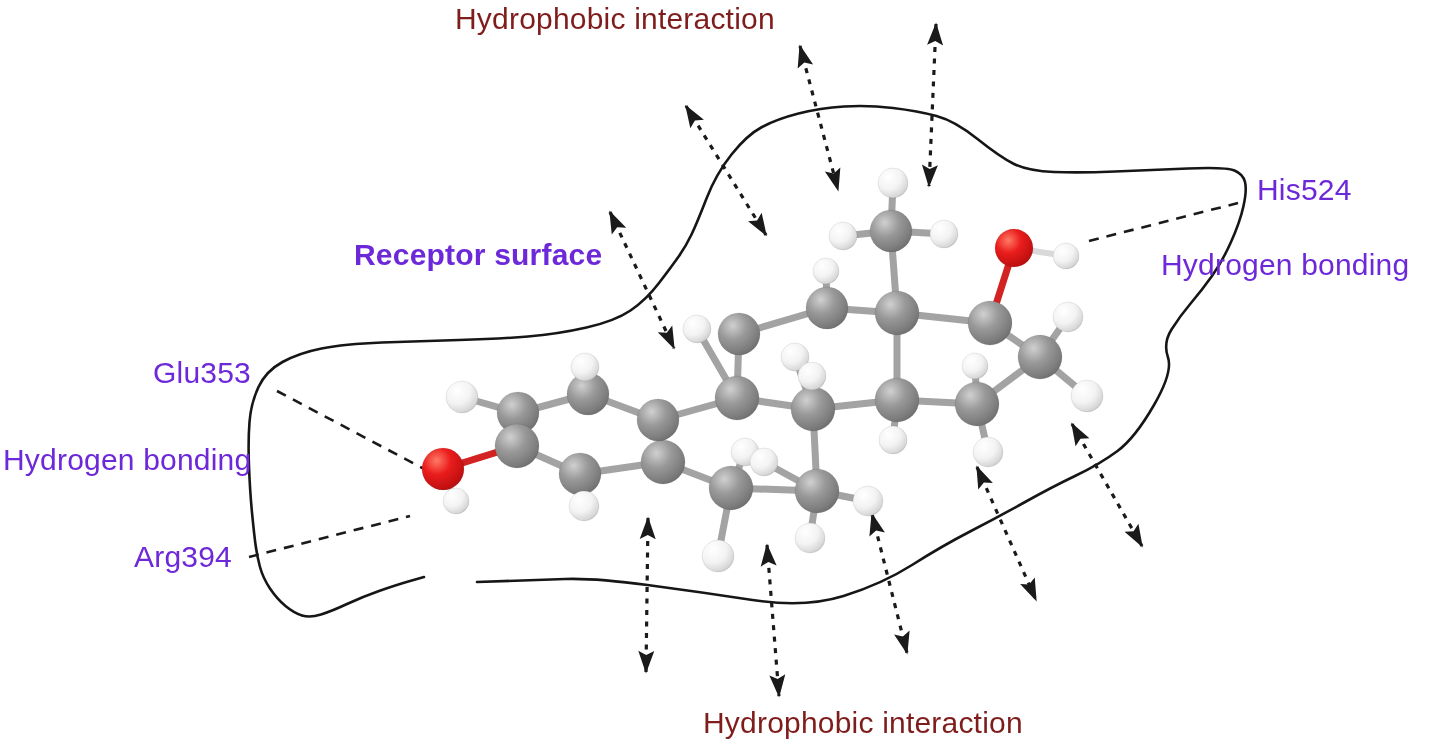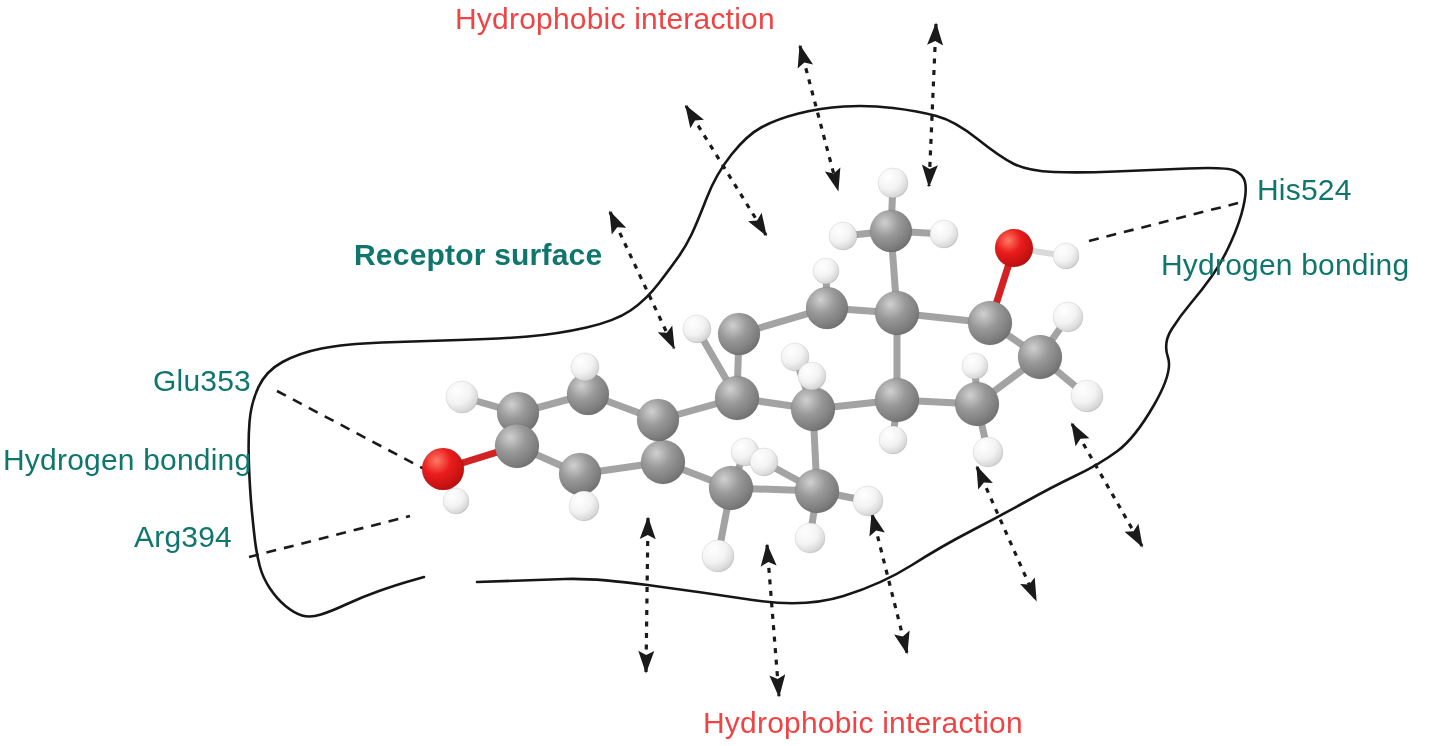--- a/index.html
+++ b/index.html
@@ -9,31 +9,31 @@
     background:#ffffff;
     font-family:"Liberation Sans","DejaVu Sans",sans-serif;
     overflow:hidden;
   }
   #diagram-svg{position:absolute;left:0;top:0;}
   .lbl{
     position:absolute;
     font-size:30px;
     line-height:1.1;
     white-space:nowrap;
-    color:#0f766e;
+    color:#6d28d9;
     letter-spacing:0.2px;
   }
-  .lbl.blue{color:#ef4444;text-align:right;}
+  .lbl.blue{color:#7f1d1d;text-align:right;}
   .lbl.top-hydro{left:455px;top:2px;}
   .lbl.receptor{left:354px;top:238px;font-weight:bold;}
   .lbl.his{left:1257px;top:173px;}
   .lbl.hbr{left:1161px;top:248px;}
-  .lbl.glu{left:153px;top:356px;margin-top:8px;}
+  .lbl.glu{left:153px;top:356px;}
   .lbl.hbl{left:3px;top:443px;}
-  .lbl.arg{left:134px;top:520px;}
+  .lbl.arg{left:134px;top:540px;}
   .lbl.bot-hydro{left:703px;top:706px;}
   .arrow{stroke:#1a1a1a;stroke-width:3.2;stroke-dasharray:5 6.5;fill:none;stroke-linecap:butt;}
   .hbond{stroke:#1a1a1a;stroke-width:2.6;stroke-dasharray:10 8;fill:none;stroke-linecap:butt;}
   .surface{stroke:#161616;stroke-width:2.6;fill:none;stroke-linecap:round;stroke-linejoin:round;}
 </style>
 </head>
 <body>
 
 <div id="figure">
 

